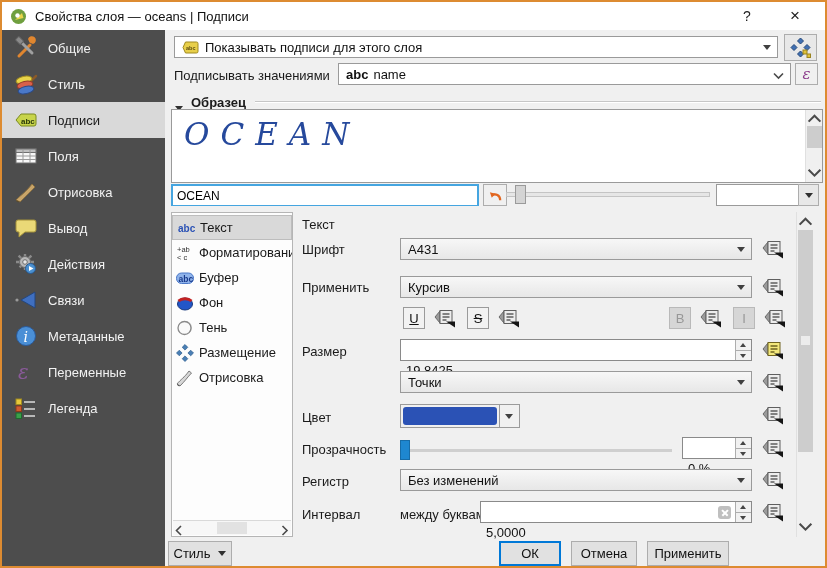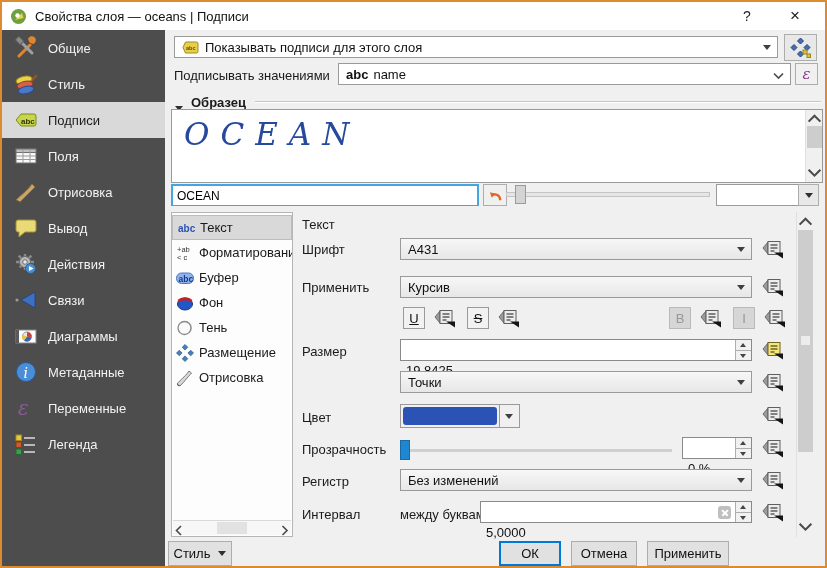--- a/index.html
+++ b/index.html
@@ -202,31 +202,20 @@
     </div>
     <div class="side-item">
       <svg class="sic" viewBox="0 0 24 24">
         <circle cx="3" cy="12" r="1.6" fill="#9a9a9a"></circle>
         <path d="M21 4 L7 12 L21 20 Z" fill="#3f6fc0" stroke="#24477e"></path>
       </svg>
       <span class="side-lbl">Связи</span>
     </div>
     <div class="side-item">
       <svg class="sic" viewBox="0 0 24 24">
-        <rect x="2" y="6" width="20" height="13" fill="#fdfdfd" stroke="#888888"></rect>
-        <rect x="2" y="6" width="3" height="13" fill="#5a5a5a"></rect>
-        <circle cx="13" cy="12.5" r="4.6" fill="#e8e8e8" stroke="#999999"></circle>
-        <path d="M13 12.5 L13 7.9 A4.6 4.6 0 0 1 17.4 13.6 Z" fill="#d04030"></path>
-        <path d="M13 12.5 L17.4 13.6 A4.6 4.6 0 0 1 10 16.6 Z" fill="#3a62b8"></path>
-        <path d="M13 12.5 L10 16.6 A4.6 4.6 0 0 1 8.6 11 Z" fill="#e8c83a"></path>
-      </svg>
-      <span class="side-lbl">Диаграммы</span>
-    </div>
-    <div class="side-item">
-      <svg class="sic" viewBox="0 0 24 24">
         <circle cx="12" cy="12" r="9.5" fill="#4a8fd6" stroke="#2a5a9a"></circle>
         <text x="9.5" y="17.5" font-size="14" font-style="italic" fill="#ffffff" font-family="DejaVu Serif, serif">i</text>
       </svg>
       <span class="side-lbl">Метаданные</span>
     </div>
     <div class="side-item">
       <svg class="sic" viewBox="0 0 24 24">
         <text x="4" y="19" font-size="20" font-style="italic" fill="#8a5a9a" font-family="DejaVu Serif, serif">ε</text>
       </svg>
       <span class="side-lbl">Переменные</span>

